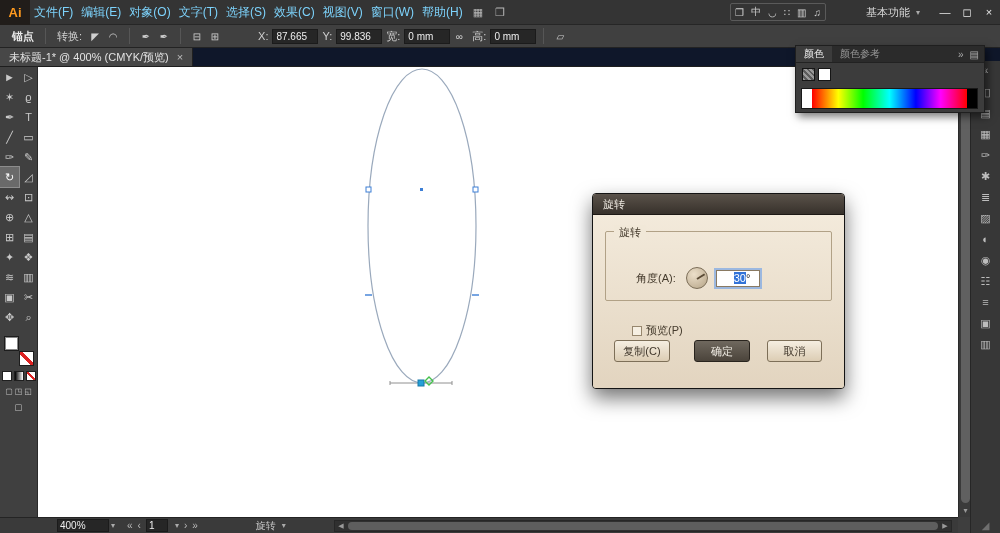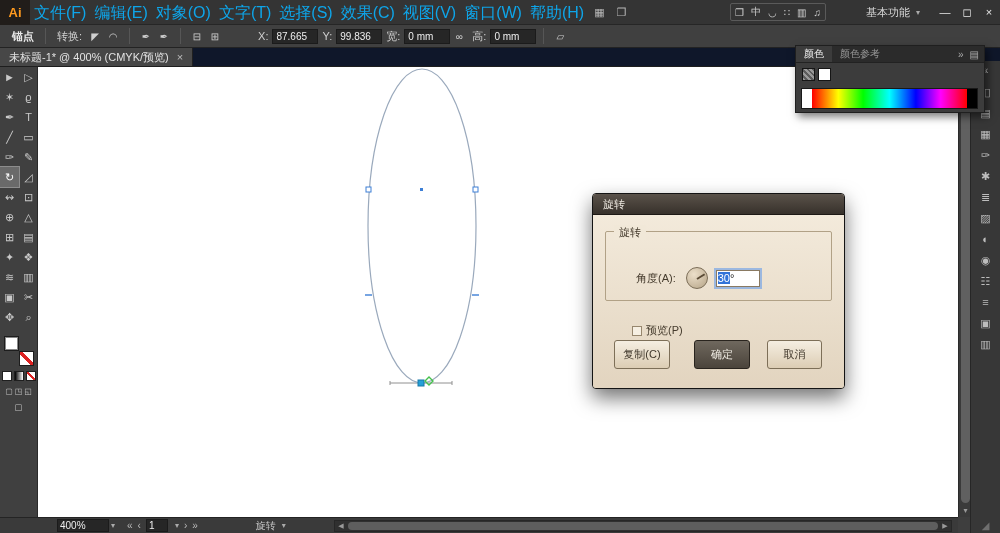--- a/index.html
+++ b/index.html
@@ -5,21 +5,21 @@
   * { margin:0; padding:0; box-sizing:border-box; }
   html,body { background:#222; }
   .root { position:relative; width:1000px; height:533px; background:#3e3e3e;
           font-family:"Liberation Sans",sans-serif; overflow:hidden; color:#ccc; }
 
   
   .menubar { position:absolute; left:0; top:0; width:1000px; height:25px; background:#343434;
              border-bottom:1px solid #262626; display:flex; align-items:center; }
   .ai-logo { width:30px; height:25px; background:#211d1a; color:#ff9a1e; font-weight:bold;
              font-size:13px; display:flex; align-items:center; justify-content:center; }
-  .menu-item { padding:0 4px; font-size:16px; color:#0ea5e9; line-height:25px; cursor:default; }
+  .menu-item { padding:0 4px; font-size:12px; color:#7dd3fc; line-height:25px; cursor:default; }
   .mb-icon { color:#b5b5b5; font-size:11px; padding:0 6px; }
   .appbar { display:flex; align-items:center; border:1px solid #5a5a5a; border-radius:2px;
             padding:1px 4px; gap:7px; margin-left:auto; }
   .appbar span { font-size:10px; color:#cfcfcf; }
   .workspace { display:flex; align-items:center; gap:4px; font-size:11px; color:#d5d5d5; margin-left:40px; }
   .winbtns { display:flex; margin-left:14px; }
   .winbtn { width:22px; height:25px; display:flex; align-items:center; justify-content:center;
             font-size:11px; color:#e8e8e8; }
 
   
@@ -110,27 +110,27 @@
   .dlg-body { position:relative; height:175px; background:linear-gradient(#f3eadb,#e2d4bf); }
   .groupbox { position:absolute; left:12px; top:16px; right:12px; height:70px;
               border:1px solid #b3a globe; border:1px solid #b1a186; border-radius:2px; }
   .grp-legend { position:absolute; top:-7px; left:8px; background:#f1e8d8; padding:0 5px; }
   .dlg-row { position:absolute; display:flex; align-items:center; }
   .dial { width:22px; height:22px; border-radius:50%; border:1px solid #7c6e58; position:relative;
           background:radial-gradient(circle at 35% 32%,#ecdfca,#b4a386); }
   .dial::after { content:""; position:absolute; left:50%; top:50%; width:9px; height:2px;
           background:#5a4b36; transform-origin:0 50%; transform:rotate(-32deg); }
   .angle-box { width:44px; height:17px; background:#fff; border:1px solid #8a7a62; margin-left:8px;
-               padding:1px 1px; font-size:11px; color:#222; box-shadow:0 0 0 2px rgba(90,150,235,.55); }
+               padding:1px 17px; font-size:11px; color:#222; box-shadow:0 0 0 2px rgba(90,150,235,.55); }
   .angle-box .sel { background:#3273d8; color:#fff; }
   .chk { width:10px; height:10px; border:1px solid #97however; border:1px solid #97876e; background:#f6efe2;
          display:inline-flex; align-items:center; justify-content:center; font-size:9px; color:#2f6fd0;
          margin-right:4px; }
   .dim-txt { color:#9d8f79; }
-  .dlg-btn { height:29px; border:1px solid #7d6f58; border-radius:3px; font-size:11px; color:#3f362a;
+  .dlg-btn { height:22px; border:1px solid #7d6f58; border-radius:3px; font-size:11px; color:#3f362a;
              background:linear-gradient(#f5eee1,#dccdb4); display:flex; align-items:center;
              justify-content:center; position:absolute; }
   .dlg-btn.default { background:linear-gradient(#6f685e,#4b443b); color:#f1ede5; border-color:#29241e; }
 
   
   .statusbar { position:absolute; left:0; bottom:0; width:958px; height:16px; background:#3a3a3a;
                border-top:1px solid #242424; display:flex; align-items:center; font-size:10px; color:#c8c8c8; }
   .sb-field { height:13px; background:#262626; border:1px solid #1b1b1b; color:#eee; font-size:10px;
               padding:0 2px; font-family:"Liberation Sans",sans-serif; }
   .sb-zoom { width:52px; margin-left:57px; }

